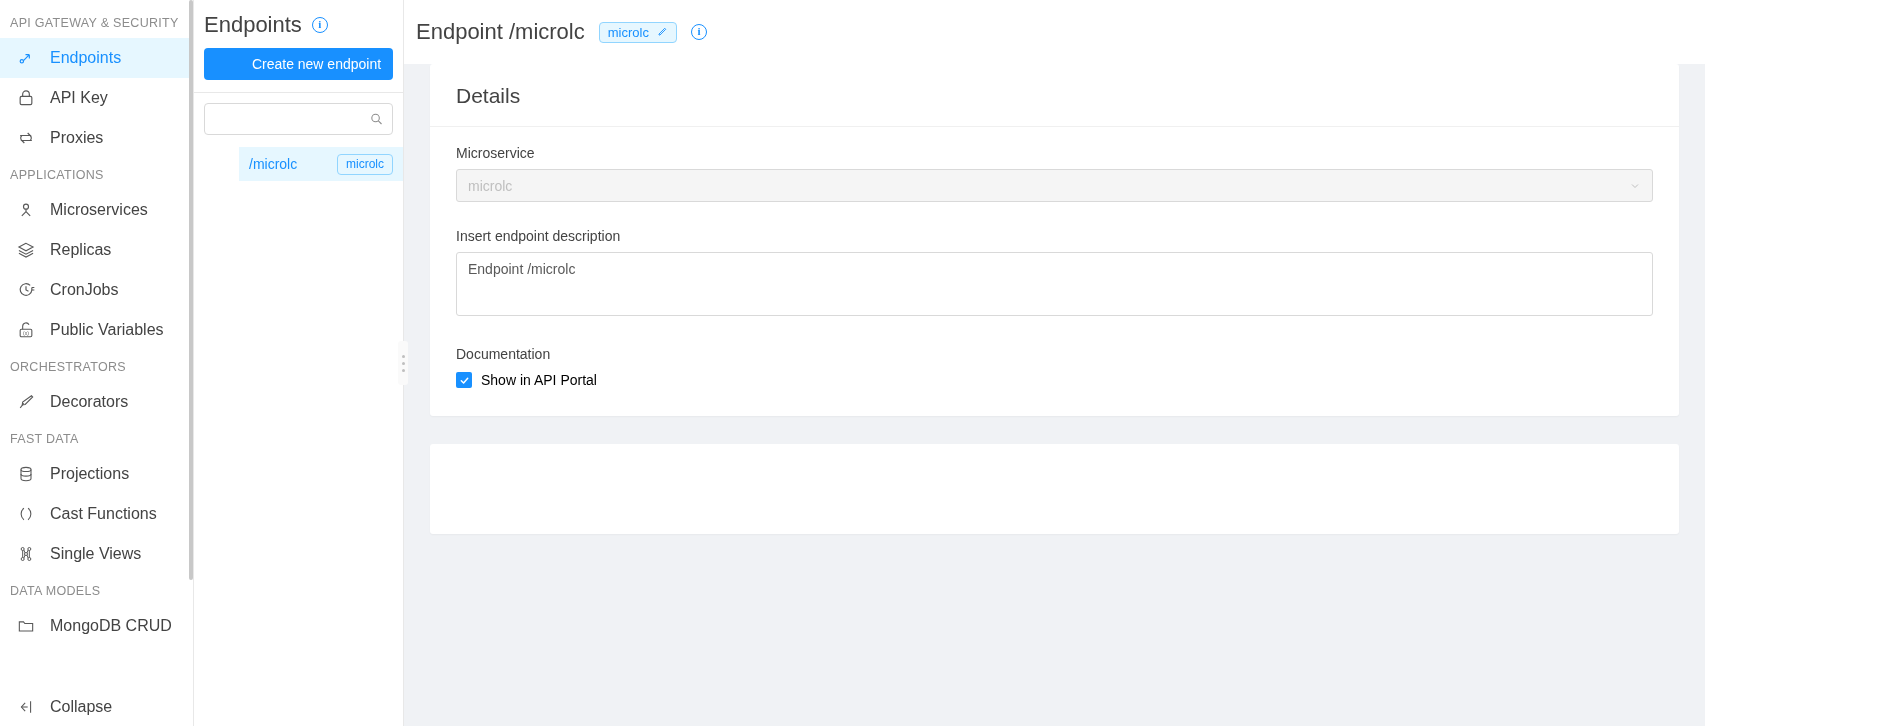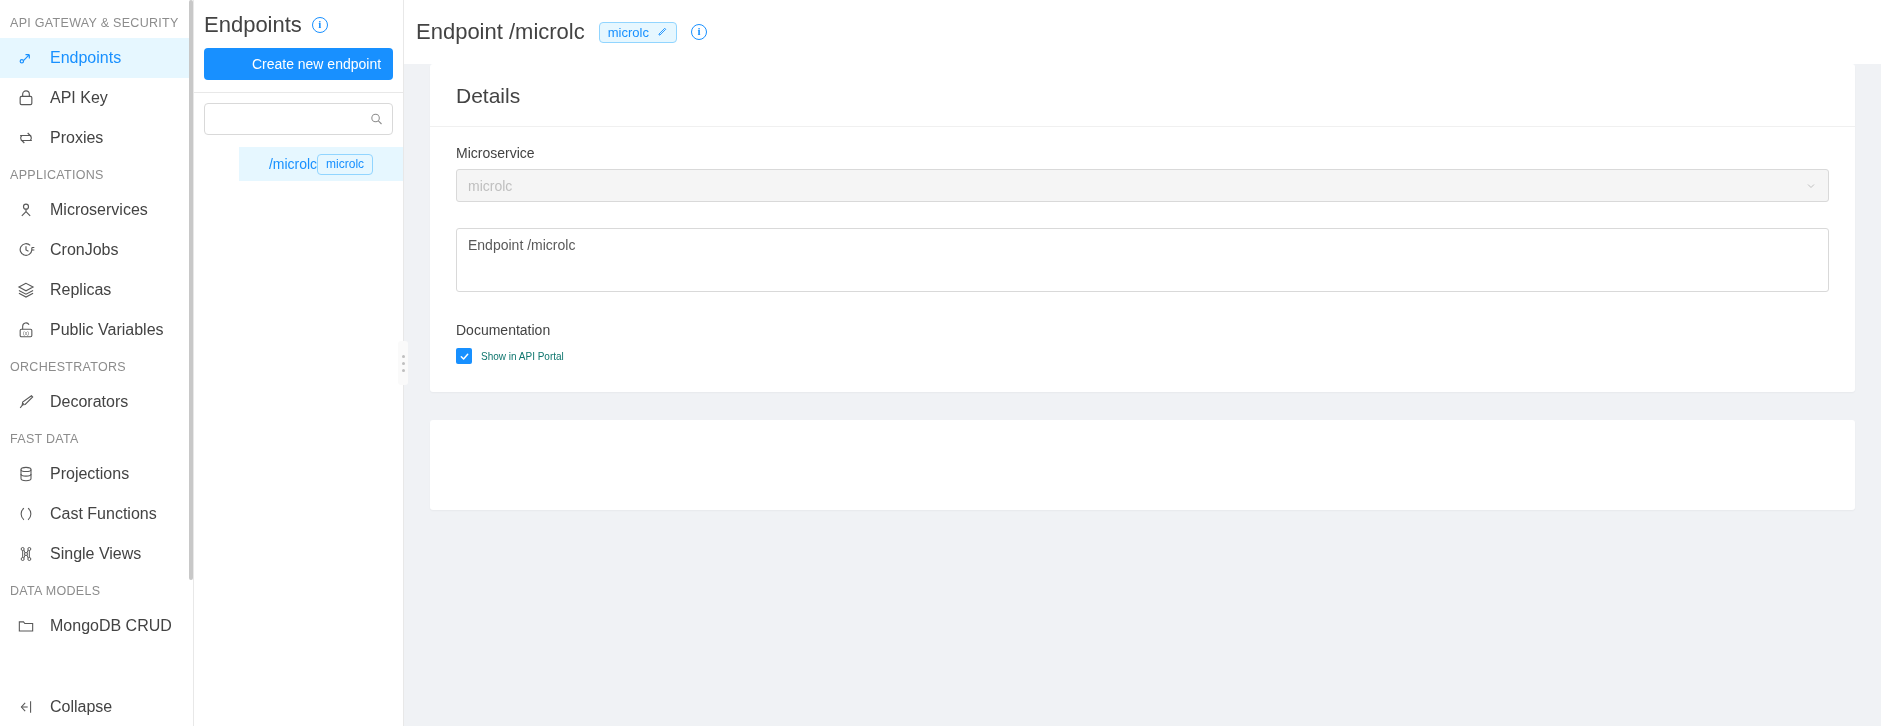--- a/index.html
+++ b/index.html
@@ -3,21 +3,21 @@
 <meta charset="utf-8">
 <style>
   * { box-sizing: border-box; margin: 0; padding: 0; }
   html, body {
     width: 1881px; height: 726px;
     font-family: "Liberation Sans", sans-serif;
     background: #ffffff;
     overflow: hidden;
     -webkit-font-smoothing: antialiased;
   }
-  .app { display: flex; width: 1881px; height: 726px; }
+  .app { display: flex; width: 1705px; height: 726px; }
 
   
   .sidebar {
     width: 194px; flex: 0 0 194px; height: 726px;
     background: #ffffff;
     border-right: 1px solid #e8e8e8;
     position: relative;
     overflow: hidden;
     padding-top: 6px;
   }
@@ -78,21 +78,21 @@
     width: 100%; height: 100%; border: none; outline: none;
     background: transparent; padding: 0 28px 0 9px;
     font-size: 14px; color: #262626;
     font-family: "Liberation Sans", sans-serif;
   }
   .searchbox .s-ico {
     position: absolute; right: 8px; top: 50%; transform: translateY(-50%);
     color: #8c8c8c; display: flex;
   }
   .ep-item {
-    display: flex; align-items: center; justify-content: center;
+    display: flex; align-items: center; justify-content: space-between;
     height: 34px; padding: 0 10px; cursor: pointer; margin-left: 45px;
   }
   .ep-item.selected { background: #e6f7ff; }
   .ep-name { font-size: 14px; color: #1890ff; }
   .tag {
     border: 1px solid #91d5ff; background: #e6f7ff; color: #1890ff;
     border-radius: 4px; font-size: 12px; padding: 1px 8px; line-height: 17px;
   }
   .drag-handle {
     position: absolute; right: -5px; top: 50%; transform: translateY(-50%);
@@ -156,21 +156,21 @@
     width: 100%; height: 64px; border: 1px solid #d9d9d9; border-radius: 3px;
     padding: 7px 11px; font-size: 14px; color: #595959; outline: none; resize: none;
     font-family: "Liberation Sans", sans-serif; line-height: 19px;
   }
   .checkrow { display: flex; align-items: center; gap: 9px; margin-top: 10px; }
   .cbox {
     width: 16px; height: 16px; border-radius: 2px; background: #1890ff;
     display: flex; align-items: center; justify-content: center; cursor: pointer;
   }
   .cbox svg { display: block; }
-  .cblabel { font-size: 10px; color: #0f766e; }
+  .cblabel { font-size: 14px; color: #000000; }
 </style>
 </head>
 <body>
 
 <div class="app">
 
   <nav class="sidebar">
 
     <div class="sb-group-title">API GATEWAY &amp; SECURITY</div>
 
@@ -207,42 +207,42 @@
     <div class="sb-group-title">APPLICATIONS</div>
 
     <div class="sb-item">
       <span class="ico">
         <svg width="20" height="20" viewBox="0 0 24 24" fill="none" stroke="currentColor" stroke-width="1.4">
           <circle cx="12" cy="8" r="3"></circle>
             <path d="M12 11v3 M12 14l-5 5 M12 14l5 5"></path>
         </svg>
       </span>
       <span>Microservices</span>
+    </div>
+
+    <div class="sb-item">
+      <span class="ico">
+        <svg width="20" height="20" viewBox="0 0 24 24" fill="none" stroke="currentColor" stroke-width="1.3">
+          <path d="M12 4 3.5 8.5 12 13l8.5-4.5z"></path>
+            <path d="M3.5 12.5 12 17l8.5-4.5"></path>
+            <path d="M3.5 16 12 20.5 20.5 16"></path>
+        </svg>
+      </span>
+      <span>Replicas</span>
     </div>
 
     <div class="sb-item">
       <span class="ico">
         <svg width="20" height="20" viewBox="0 0 24 24" fill="none" stroke="currentColor" stroke-width="1.4">
           <path d="M17 6.5A7 7 0 1 0 19 12"></path>
             <path d="M12 7.5V12l3 1.5"></path>
             <path d="M19 9v3 M19 9h3 M19 12h3"></path>
         </svg>
       </span>
       <span>CronJobs</span>
-    </div>
-
-    <div class="sb-item">
-      <span class="ico">
-        <svg width="20" height="20" viewBox="0 0 24 24" fill="none" stroke="currentColor" stroke-width="1.3">
-          <path d="M12 4 3.5 8.5 12 13l8.5-4.5z"></path>
-            <path d="M3.5 12.5 12 17l8.5-4.5"></path>
-            <path d="M3.5 16 12 20.5 20.5 16"></path>
-        </svg>
-      </span>
-      <span>Replicas</span>
     </div>
 
     <div class="sb-item">
       <span class="ico">
         <svg width="20" height="20" viewBox="0 0 24 24" fill="none" stroke="currentColor" stroke-width="1.3">
           <rect x="5" y="11" width="14" height="9" rx="1.5"></rect>
             <path d="M8 11V7.5a4 4 0 0 1 7.6-1.7"></path>
           <text x="12" y="18" font-size="6" text-anchor="middle" fill="currentColor" stroke="none">(x)</text>
         </svg>
       </span>
@@ -389,20 +389,21 @@
             <span>microlc</span>
             <span class="chev">
               <svg width="12" height="12" viewBox="0 0 24 24" fill="none" stroke="currentColor" stroke-width="2">
                 <path d="M6 9l6 6 6-6"></path>
               </svg>
             </span>
           </div>
         </div>
 
         <div class="field">
+          <label class="flabel">Insert endpoint description</label>
           <textarea class="ta" style="">Endpoint /microlc</textarea>
         </div>
 
         <div class="field">
           <label class="flabel">Documentation</label>
           <div class="checkrow">
             <span class="cbox">
               <svg width="11" height="11" viewBox="0 0 24 24" fill="none" stroke="#ffffff" stroke-width="3.2" stroke-linecap="round" stroke-linejoin="round">
                 <path d="M5 12.5 10 17.5 19 7"></path>
               </svg>

